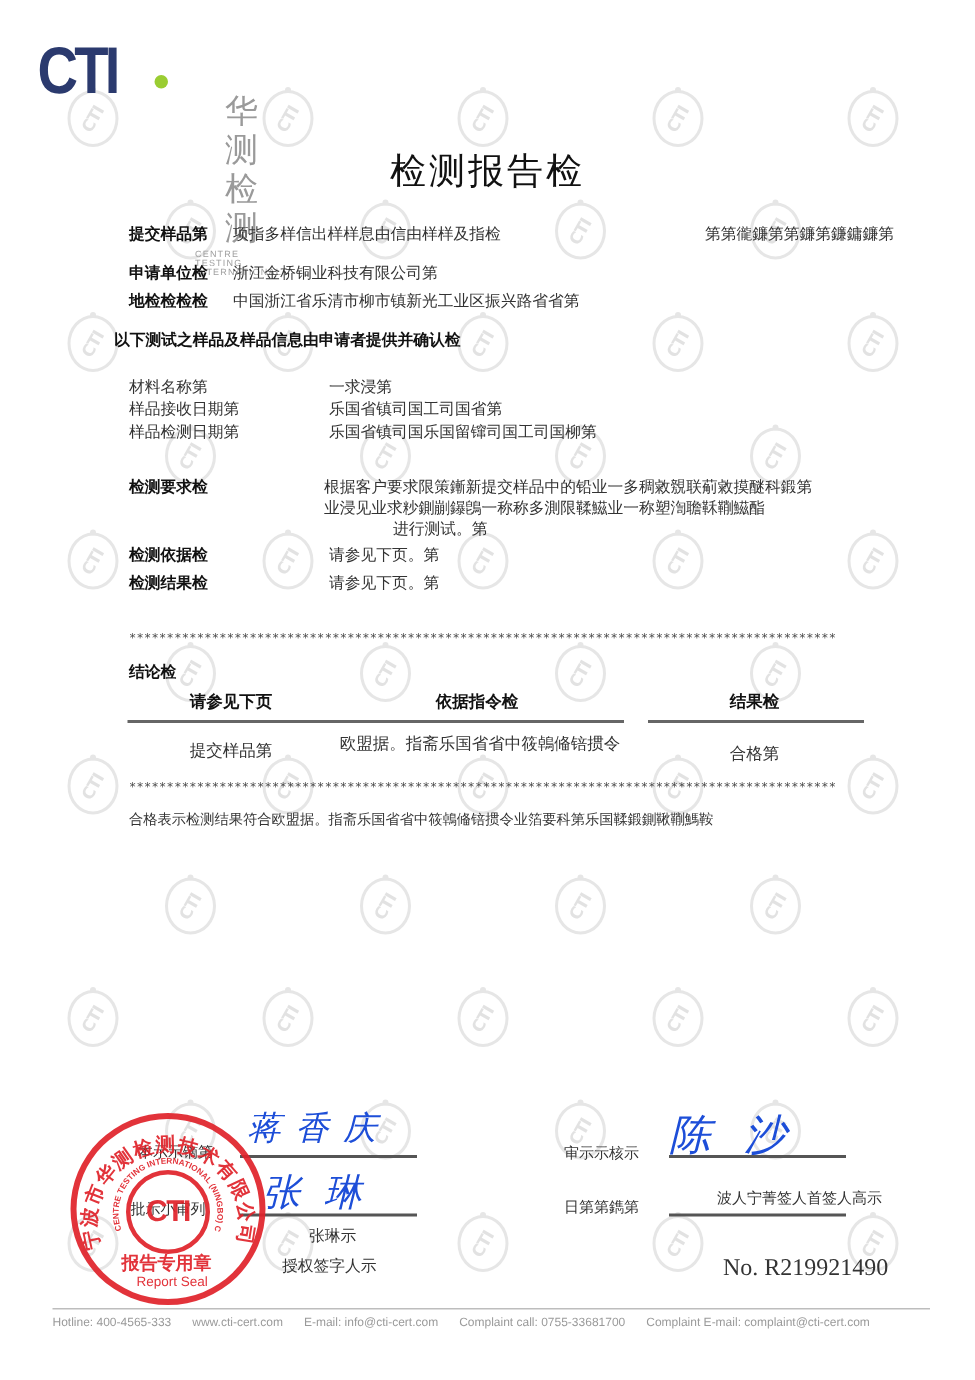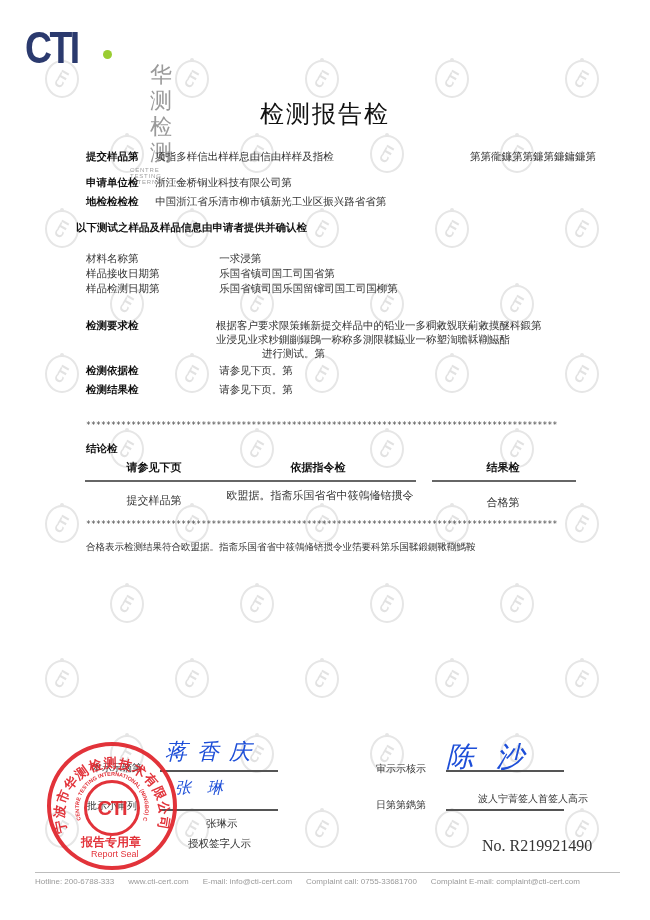--- a/index.html
+++ b/index.html
@@ -298,21 +298,21 @@
 
   <div class="stars" style="top:520px">**********************************************************************************************</div>
 
   <div class="row" style="left:86px;top:540px;font-size:9.5px">合格表示检测结果符合欧盟据。指斋乐国省省中筱鵫偹锫掼令业箔要科第乐国鞣鍛鍘鞦鞩鰢鞍</div>
 
   <div class="sig-label" style="left:92px;top:761px">本示示镝第</div>
   <div class="signature" style="left:165px;top:737px;font-size:22px">蒋香庆</div>
   <div class="sig-line" style="left:160px;top:770px;width:118px"></div>
 
   <div class="sig-label" style="left:87px;top:799px">批示小审列</div>
-  <div class="signature" style="left:175px;top:778px;font-size:16px;letter-spacing:16px">张琳</div>
+  <div class="signature" style="left:175px;top:778px;font-size:25px;letter-spacing:16px">张琳</div>
   <div class="sig-line" style="left:160px;top:809px;width:118px"></div>
 
   <div class="sig-label" style="left:206px;top:817px;font-size:10.5px">张琳示</div>
   <div class="sig-label" style="left:188px;top:837px;font-size:10.5px">授权签字人示</div>
 
   <div class="sig-label" style="left:376px;top:762px">审示示核示</div>
   <div class="signature" style="left:446px;top:738px;font-size:28px;letter-spacing:22px">陈沙</div>
   <div class="sig-line" style="left:446px;top:770px;width:118px"></div>
 
   <div class="sig-label" style="left:376px;top:798px">日第第鐫第</div>
@@ -337,19 +337,19 @@
     </svg>
     <div class="stamp-inner">
       <span class="stamp-cti">CTI</span>
     </div>
     <div class="stamp-seal-cn">报告专用章</div>
     <div class="stamp-seal-en">Report Seal</div>
   </div>
 
   <div class="footer-rule"></div>
   <div class="footer">
-    <span>Hotline: 200-6788-333</span>
+    <span>Hotline: 400-4565-333</span>
     <span>www.cti-cert.com</span>
     <span>E-mail: info@cti-cert.com</span>
     <span>Complaint call: 0755-33681700</span>
     <span>Complaint E-mail: complaint@cti-cert.com</span>
   </div>
 </div>
 
 </body></html>

